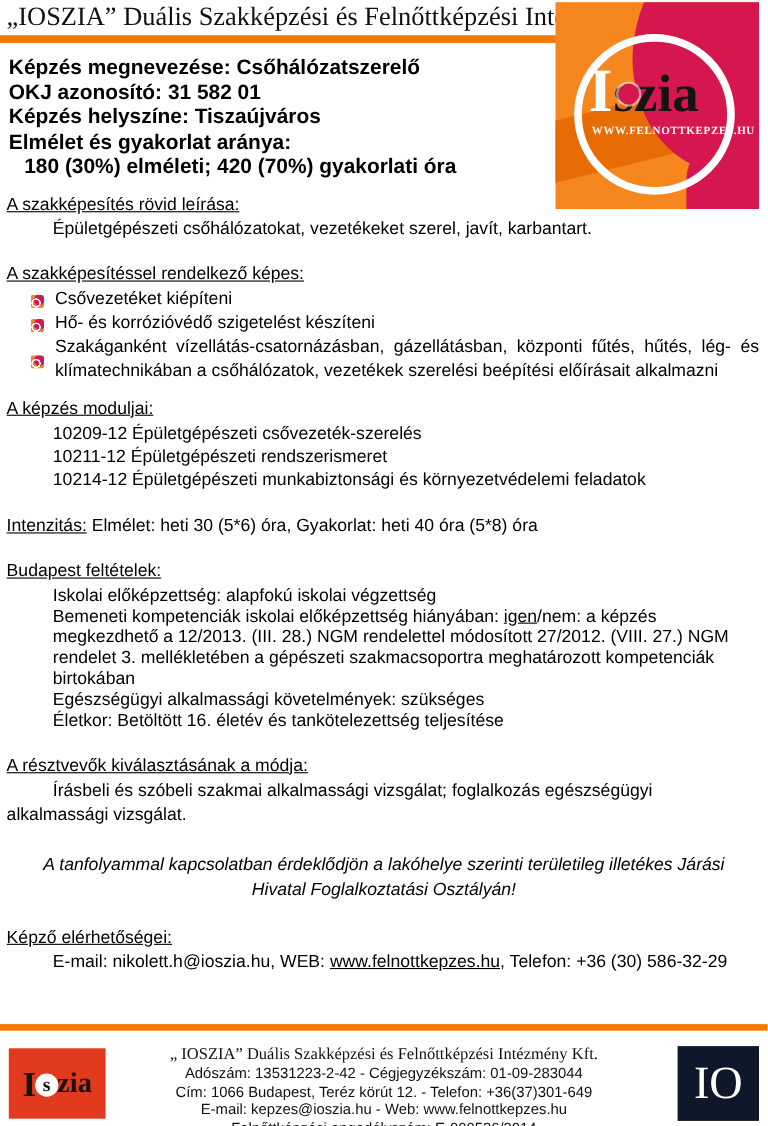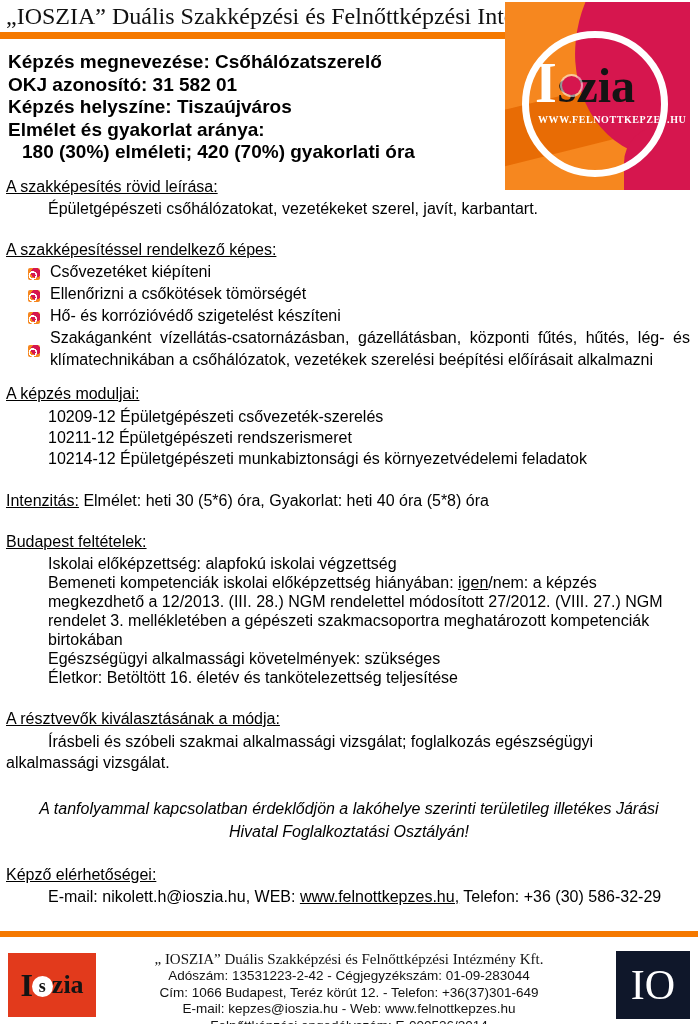--- a/index.html
+++ b/index.html
@@ -243,24 +243,20 @@
   <div class="plain ind mt-sm">Épületgépészeti csőhálózatokat, vezetékeket szerel, javít, karbantart.</div>
 
   <div class="sec-heading mt-lg">A szakképesítéssel rendelkező képes:</div>
   <div class="bullets">
     <div class="bullet-row">
       <span class="bullet-icon"></span>
       <span class="bullet-text">Csővezetéket kiépíteni</span>
     </div>
     <div class="bullet-row">
       <span class="bullet-icon"></span>
-      <span class="bullet-text">Ellenőrizni a csőkötések tömörségét</span>
-    </div>
-    <div class="bullet-row">
-      <span class="bullet-icon"></span>
       <span class="bullet-text">Hő- és korrózióvédő szigetelést készíteni</span>
     </div>
     <div class="bullet-row">
       <span class="bullet-icon"></span>
       <span class="bullet-text">Szakáganként vízellátás-csatornázásban, gázellátásban, központi fűtés, hűtés, lég- és klímatechnikában a csőhálózatok, vezetékek szerelési beépítési előírásait alkalmazni</span>
     </div>
   </div>
 
   <div class="sec-heading mt-md">A képzés moduljai:</div>
   <div class="plain ind mt-sm" style="line-height:21px;">10209-12 Épületgépészeti csővezeték-szerelés</div>

